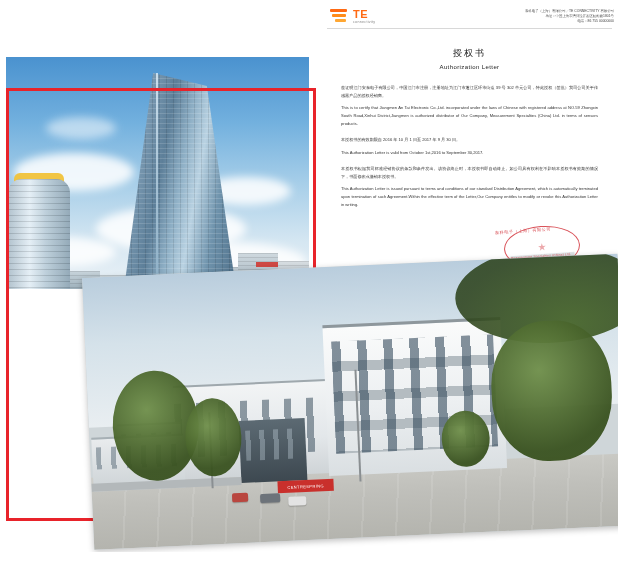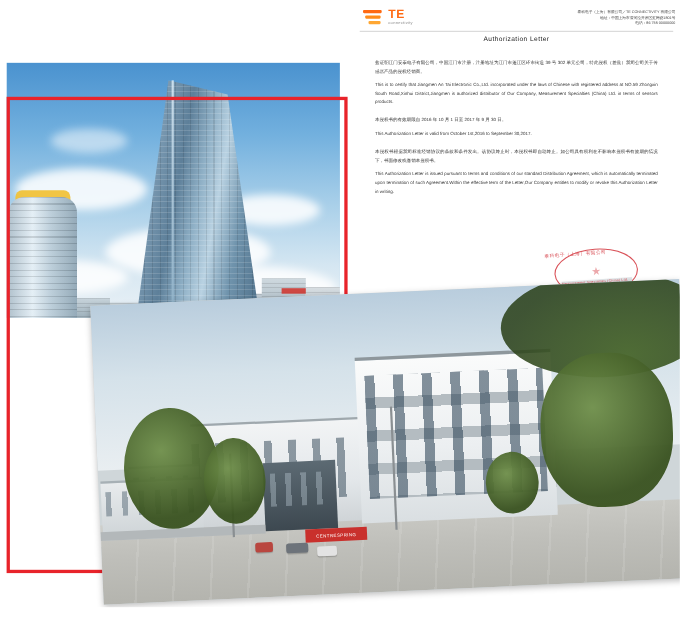--- a/index.html
+++ b/index.html
@@ -20,21 +20,21 @@
     position: absolute;
     left: 315px;
     top: 0;
     width: 309px;
     height: 290px;
     background: #ffffff;
     overflow: hidden;
   }
   .doc-header {
     display: flex;
-    align-items: center;
+    align-items: flex-end;
     padding: 6px 10px 0 14px;
     gap: 10px;
   }
   .te-logo {
     display: flex;
     align-items: center;
     gap: 4px;
     flex: 0 0 auto;
     padding-top: 2px;
   }
@@ -444,20 +444,21 @@
     </div>
     <div class="doc-company">
       <div>泰科电子（上海）有限公司／TE CONNECTIVITY 有限公司</div>
       <div>地址：中国上海市漕河泾开发区虹梅路1801号</div>
       <div>电话：86 755 00000000</div>
     </div>
   </div>
 
   <div class="doc-rule"></div>
 
+  <div class="doc-title-cn">授权书</div>
   <div class="doc-title-en">Authorization Letter</div>
 
   <div class="doc-body">
     <div class="para">
       <div class="cn">兹证明江门安泰电子有限公司，中国江门市注册，注册地址为江门市蓬江区环市街道 39 号 302 单元公司，特此授权（签批）我司公司关于传感器产品的授权经销商。</div>
       <div class="en">This is to certify that Jiangmen An Tai Electronic Co.,Ltd. incorporated under the laws of Chinese with registered address at NO.59 Zhongxin South Road,Xinhui District,Jiangmen is authorized distributor of Our Company, Measurement Specialties (China) Ltd. in terms of sensors products.</div>
     </div>
     <div class="para">
       <div class="cn">本授权书的有效期限自 2016 年 10 月 1 日至 2017 年 9 月 30 日。</div>
       <div class="en">This Authorization Letter is valid from October 1st,2016 to September 30,2017.</div>

